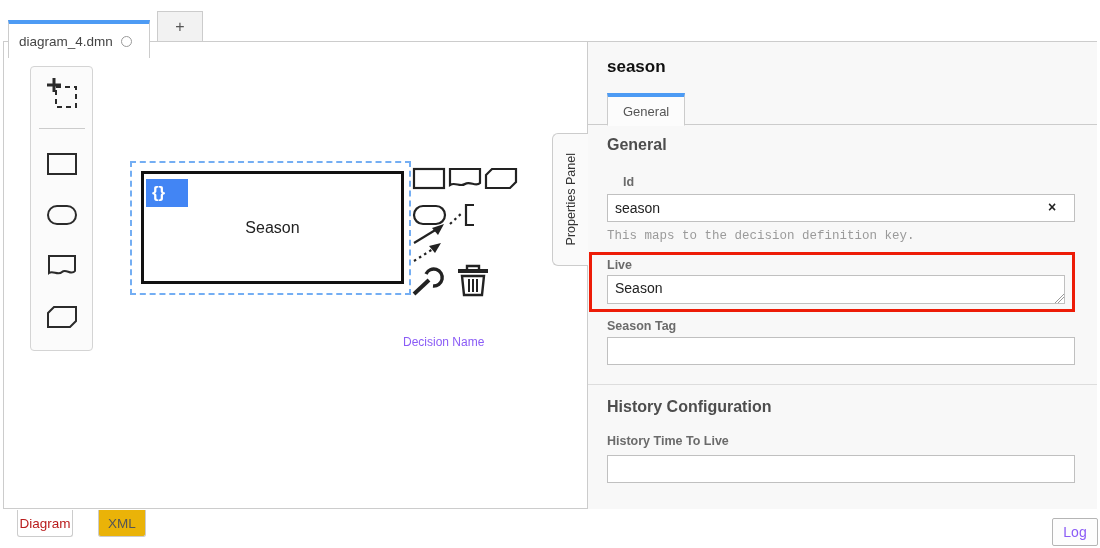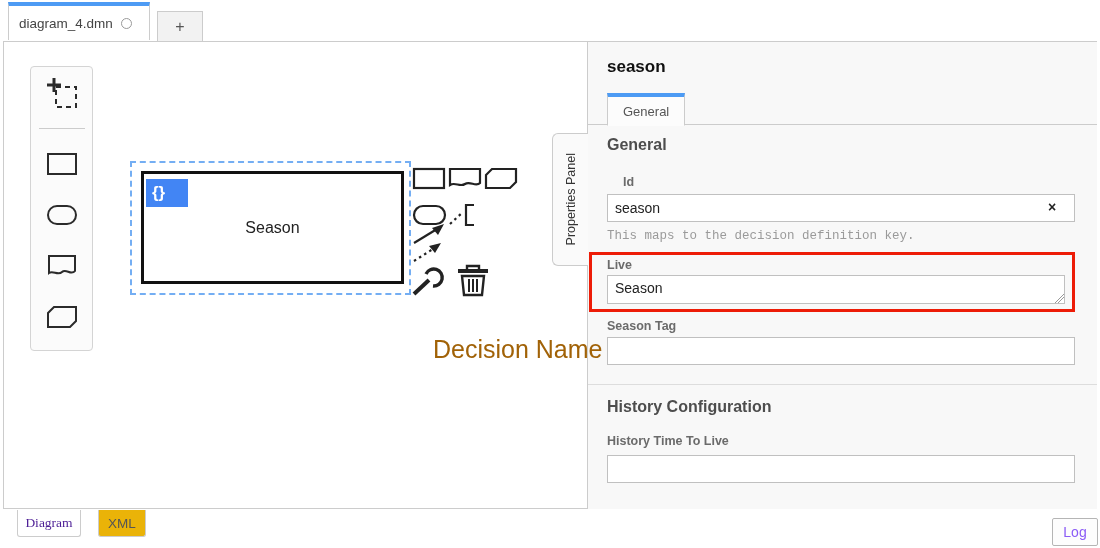--- a/index.html
+++ b/index.html
@@ -1,20 +1,20 @@
 <!DOCTYPE html>
 <html><head>
 <meta charset="utf-8">
 <style>
   * { box-sizing: border-box; margin: 0; padding: 0; }
   html,body { width:1100px; height:548px; background:#fff; overflow:hidden;
               font-family:"Liberation Sans", sans-serif; }
 
   
-  .file-tab { position:absolute; left:8px; top:2px; width:142px; height:38px;
+  .file-tab { position:absolute; left:8px; top:20px; width:142px; height:38px;
     background:#fff; border:1px solid #ccc; border-bottom:none;
     border-top:4px solid #4d9bf4; z-index:6;
     display:flex; align-items:center; padding-left:10px;
     font-size:13.5px; color:#444; cursor:pointer; }
   .unsaved-dot { width:11px; height:11px; border:1.5px solid #9a9a9a; border-radius:50%;
     margin-left:8px; display:inline-block; }
   .plus-tab { position:absolute; left:157px; top:11px; width:46px; height:31px;
     background:#f2f2f2; border:1px solid #ccc; z-index:6;
     display:flex; align-items:center; justify-content:center;
     font-size:16px; color:#555; cursor:pointer; }
@@ -79,29 +79,29 @@
   .resize-grip { position:absolute; left:467px; top:252px; width:9px; height:9px; z-index:3;
     background:
       linear-gradient(135deg, transparent 45%, #999 45%, #999 52%, transparent 52%),
       linear-gradient(135deg, transparent 65%, #999 65%, #999 72%, transparent 72%);
     pointer-events:none; }
   .pp-divider { position:absolute; left:0; top:342px; width:100%; border-top:1px solid #ddd; }
 
   
   .red-box { position:absolute; left:589px; top:252px; width:486px; height:60px;
     border:3px solid #ed1c07; z-index:5; pointer-events:none; }
-  .annotation-text { position:absolute; left:403px; top:335px; font-size:25px;
-    color:#a16207; z-index:5;margin-left:30px; }
+  .annotation-text { position:absolute; left:403px; top:335px; font-size:12px;
+    color:#8b5cf6; z-index:5; }
   .arrow-svg { position:absolute; left:515px; top:280px; z-index:5; pointer-events:none; }
 
   
   .footer-tab { position:absolute; top:510px; height:27px; border:1px solid #ccc;
     border-top:none; border-radius:0 0 3px 3px; display:flex; align-items:center;
     justify-content:center; font-size:13.5px; cursor:pointer; }
-  .footer-tab.active { left:17px; width:64px; background:#fff; color:#4c1d95;font-family:Liberation Serif, serif; }
+  .footer-tab.active { left:17px; width:56px; background:#fff; color:#b91c1c; }
   .footer-tab.inactive { left:98px; width:48px; background:#eab308; color:#555; }
   .log-button { position:absolute; left:1052px; top:518px; width:46px; height:28px;
     background:#fdfdfd; border:1px solid #b5b5b5; border-radius:2px;
     display:flex; align-items:center; justify-content:center;
     font-size:14px; color:#8b5cf6; cursor:pointer; }
 </style>
 </head>
 <body>
 
 <div class="file-tab">

